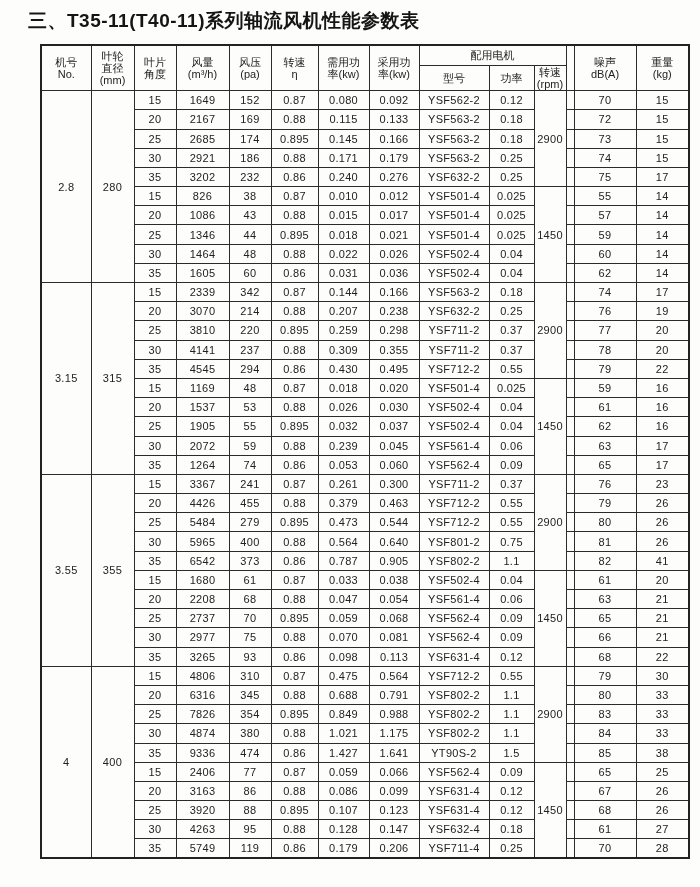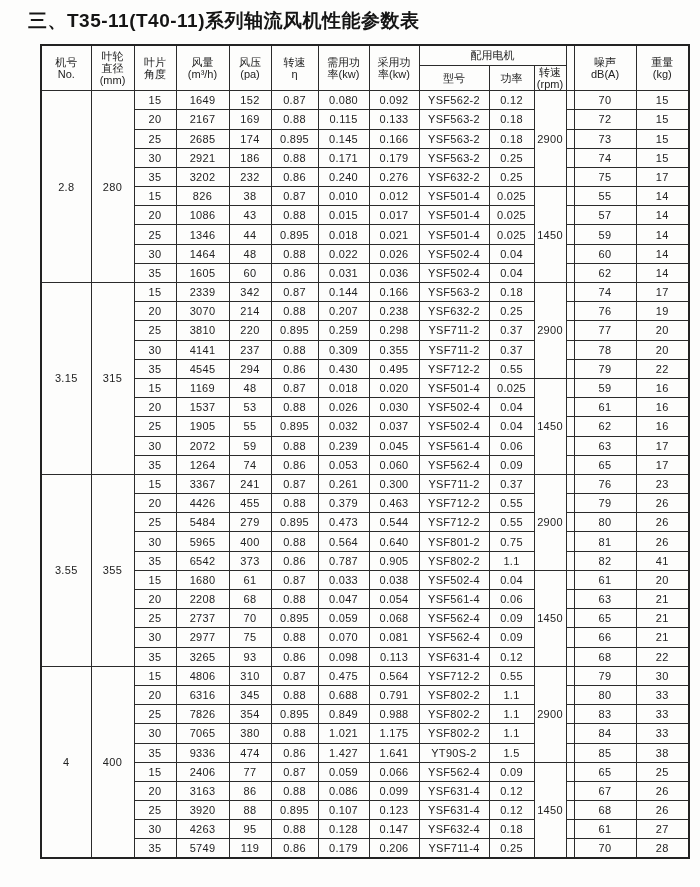--- a/index.html
+++ b/index.html
@@ -557,21 +557,21 @@
           <td>0.849</td>
           <td>0.988</td>
           <td>YSF802-2</td>
           <td>1.1</td>
           <td class="gap-col"></td>
           <td>83</td>
           <td>33</td>
         </tr>
         <tr>
           <td>30</td>
-          <td>7065</td>
+          <td>4874</td>
           <td>380</td>
           <td>0.88</td>
           <td>1.021</td>
           <td>1.175</td>
           <td>YSF802-2</td>
           <td>1.1</td>
           <td class="gap-col"></td>
           <td>84</td>
           <td>33</td>
         </tr>

